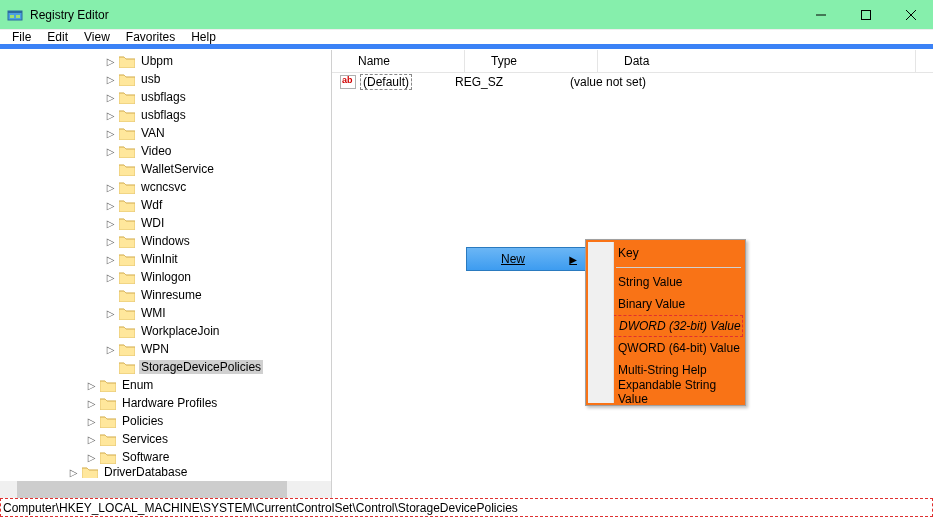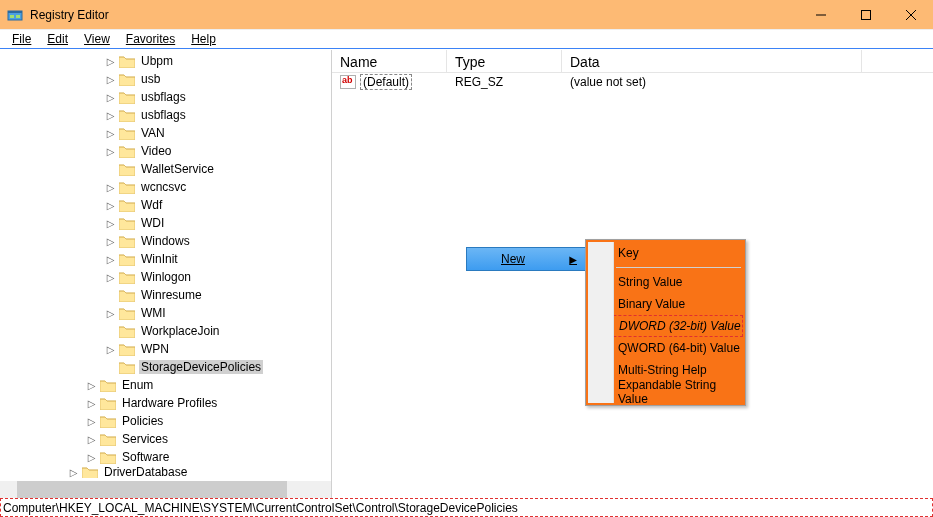--- a/index.html
+++ b/index.html
@@ -1,26 +1,26 @@
 <!DOCTYPE html>
 <html><head>
 <meta charset="utf-8">
 <style>
 * { box-sizing: border-box; margin: 0; padding: 0; font-family: "Segoe UI", Tahoma, sans-serif; font-size: 12px; }
 html, body { width: 933px; height: 517px; background: #fff; overflow: hidden; }
 
 
-.titlebar { height: 30px; background: #fdba74; display: flex; align-items: center; border-bottom: 1px solid #eee; }
+.titlebar { height: 30px; background: #86efac; display: flex; align-items: center; border-bottom: 1px solid #eee; }
 .titlebar .app-icon { width: 16px; height: 16px; margin: 0 7px; }
 .titlebar .title { flex: 1; font-size: 12px; }
 .titlebar .win-controls { display: flex; }
 .titlebar .win-btn { width: 45px; height: 30px; display: flex; align-items: center; justify-content: center; }
 
 
-.menubar { height: 19px; display: flex; align-items: flex-end; padding: 0 4px; border-bottom: 1px solid #3b82f6; text-decoration: underline; }
+.menubar { height: 19px; display: flex; align-items: center; padding: 0 4px; border-bottom: 5px solid #3b82f6; }
 .menubar .menu-item { padding: 2px 8px; }
 
 
 .main { display: flex; height: 449px; border-top: 1px solid #fff; }
 .left-pane { width: 332px; overflow: hidden; position: relative; border-right: 1px solid #d0d0d0; display:flex; flex-direction:column;}
 .right-pane { flex: 1; position: relative; }
 
 
 .tree { flex:1; overflow: hidden; padding-top: 2px; }
 .tree-row { height: 18px; display: flex; align-items: center; white-space: nowrap; }
@@ -30,21 +30,21 @@
 .folder-icon { width: 16px; height: 13px; margin-right: 4px; display:inline-block; }
 .tree-label { padding: 0 2px; }
 .tree-label.selected { background: #d0d0d0; }
 
 
 .hscrollbar { height: 17px; background: #f0f0f0; display:flex; align-items:center;}
 .hscrollbar .thumb { height: 17px; background: #cdcdcd; width: 270px; margin-left: 17px; }
 
 
 .list-header { height: 23px; display: flex; border-bottom: 1px solid #e5e5e5; }
-.list-header .col { padding: 4px 8px; border-right: 1px solid #e5e5e5; font-size: 14px; }
+.list-header .col { padding: 4px 8px; border-right: 1px solid #e5e5e5; font-size: 12px; margin-left: 18px; }
 .list-row { height: 18px; display: flex; align-items: center; }
 .list-row .cell { padding: 0 8px; display: flex; align-items: center; }
 .ab-icon { width:16px; height:14px; margin-right:4px; background:#fff; border:1px solid #b0b0b0; position:relative; display:inline-block;}
 .ab-icon::before { content:"ab"; color:#d00000; font-size:9px; font-weight:bold; position:absolute; left:1px; top:-1px;}
 .default-name { border: 1px dashed #888; padding: 0 2px; }
 
 
 .context-parent { position: absolute; left: 134px; top: 197px; width: 120px; background: linear-gradient(#6bb6f5,#3d9cf0); border: 1px solid #2a7abf; display:flex; align-items:center; height: 24px; padding-left: 34px; color:#000;text-decoration:underline;}
 .context-parent .arrow { margin-left: auto; margin-right: 8px; font-size:10px;}
 .context-sub { position: absolute; left: 253px; top: 189px; width: 161px; background: #f97316; border: 1px solid #a0a0a0; box-shadow: 2px 2px 3px rgba(0,0,0,.25); padding: 2px;}

